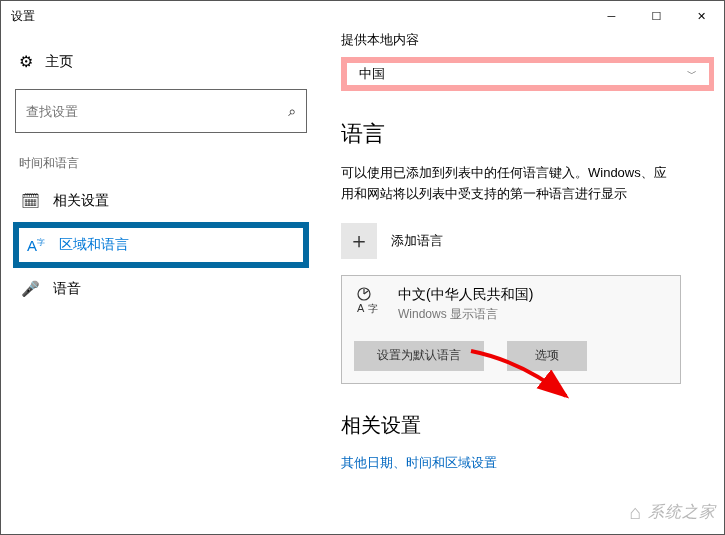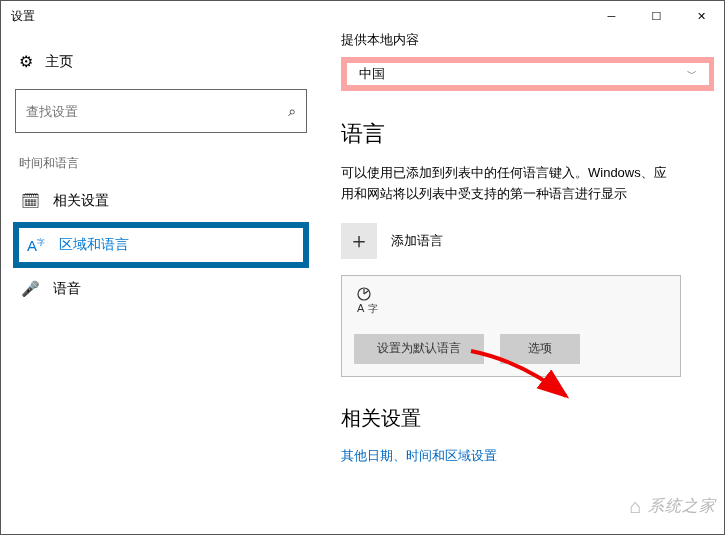--- a/index.html
+++ b/index.html
@@ -38,35 +38,35 @@
 
 .add-lang { display: flex; align-items: center; gap: 14px; margin-bottom: 16px; }
 .add-lang .plus { width: 36px; height: 36px; background: #e6e6e6; display: flex; align-items: center; justify-content: center; font-size: 22px; color: #333; }
 .add-lang .label { font-size: 13px; }
 
 .lang-card { border: 1px solid #bbb; background: #f8f8f8; padding: 10px 12px 12px 12px; width: 340px; }
 .lang-card .top { display: flex; gap: 14px; margin-bottom: 18px; }
 .lang-card .ico { width: 30px; height: 30px; position: relative; font-size: 11px; }
 .lang-card .name { font-size: 14px; }
 .lang-card .sub { font-size: 12px; color: #777; margin-top: 2px; }
-.lang-card .btns { display: flex; gap: 16px; }
+.lang-card .btns { display: flex; gap: 23px; }
 .lang-card .btns button { flex: 0 0 auto; height: 30px; background: #ccc; border: none; font-size: 12px; color: #333; padding: 0 10px; }
 .lang-card .btns button:first-child { width: 130px; }
 .lang-card .btns button:nth-child(2) { width: 80px; }
 .lang-card .btns button:nth-child(3) { width: 80px; color: #888; }
 
 .related { margin-top: 28px; }
 .related h2 { font-size: 20px; font-weight: 400; margin-bottom: 14px; }
 .related a { color: #0067c0; font-size: 13px; text-decoration: none; }
 
 
 .arrow { position: absolute; pointer-events: none; }
 
 
-.watermark { position: absolute; right: 8px; bottom: 16px; font-size: 16px; color: #b8b8b8; font-style: italic; letter-spacing: 1px; pointer-events:none;}
+.watermark { position: absolute; right: 8px; bottom: 10px; font-size: 16px; color: #b8b8b8; font-style: italic; letter-spacing: 1px; pointer-events:none;}
 .watermark .house { font-size: 20px; vertical-align: middle; }
 </style>
 </head>
 <body>
 
 <div class="titlebar">
   <span class="title">设置</span>
   <div class="win-controls">
     <div>─</div>
     <div>☐</div>
@@ -122,20 +122,24 @@
     <div class="top">
       <div class="ico">
         <svg viewBox="0 0 30 30" width="30" height="30">
           <circle cx="10" cy="8" r="6" fill="none" stroke="#333" stroke-width="1.2"></circle>
           <line x1="10" y1="8" x2="14" y2="5" stroke="#333" stroke-width="1.2"></line>
           <line x1="10" y1="8" x2="10" y2="3" stroke="#333" stroke-width="1.2"></line>
           <text x="3" y="26" font-size="11" fill="#333">A</text>
           <text x="14" y="26" font-size="10" fill="#333">字</text>
         </svg>
       </div>
+      <div>
+        <div class="name">中文(中华人民共和国)</div>
+        <div class="sub">Windows 显示语言</div>
+      </div>
     </div>
     <div class="btns">
       <button>设置为默认语言</button>
       <button>选项</button>
     </div>
   </div>
 
   <div class="related">
     <h2>相关设置</h2>
     <a href="#">其他日期、时间和区域设置</a>

